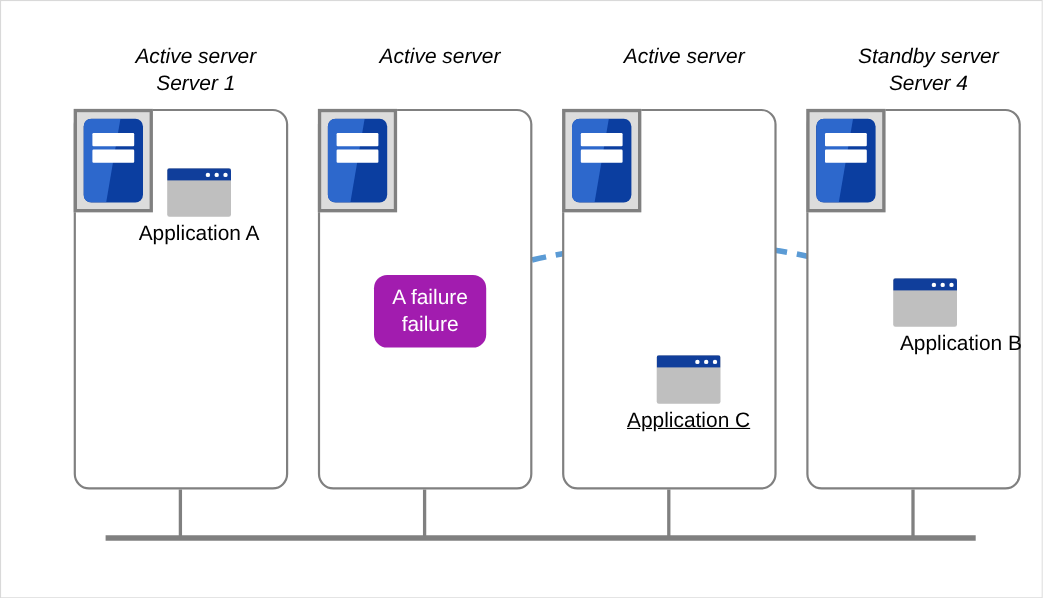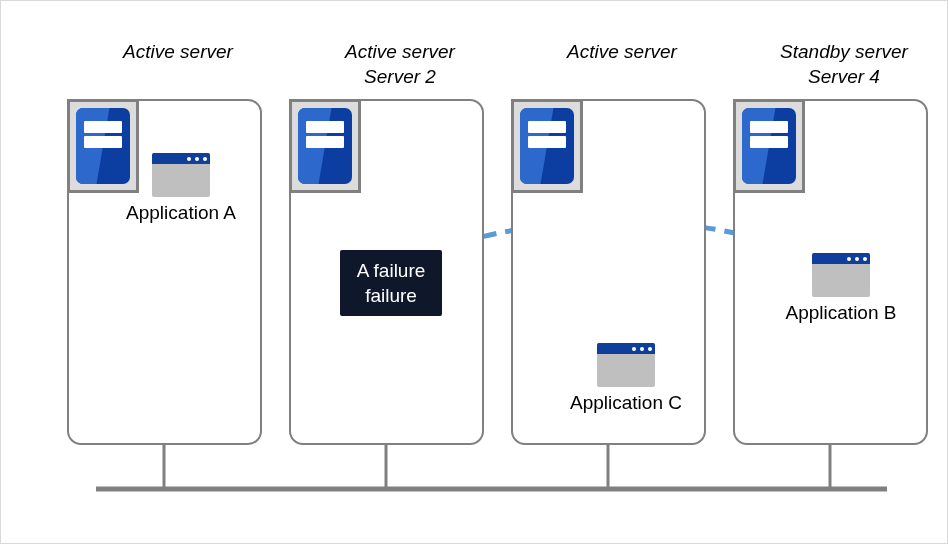--- a/index.html
+++ b/index.html
@@ -121,22 +121,22 @@
   .app-label {
     margin-top: 5px;
     font-size: 19px;
     color: #000000;
     white-space: nowrap;
   }
 
   
   .failure-box {
     position: absolute;
-    background: #0f172a;
-    border-radius: 2px;
+    background: #a21caf;
+    border-radius: 12px;
     color: #ffffff;
     font-size: 19px;
     line-height: 25px;
     text-align: center;
     display: flex;
     flex-direction: column;
     justify-content: center;
     align-items: center;
   }
 </style>
@@ -162,20 +162,21 @@
     </g>
 
     <g>
       <path d="M 441,249 C 520,214 690,213 760,240" fill="none" stroke="#5b9bd5" stroke-width="5" stroke-linecap="butt" stroke-dasharray="13 9"></path>
       <path d="M 740,233 L 762,246 L 757,219" fill="none" stroke="#5b9bd5" stroke-width="5" stroke-linecap="butt" stroke-linejoin="miter"></path>
     </g>
   </svg>
 
   <div class="srv-title" style="left:66px; top:38px; width:222px;">
     <span class="l1">Active server</span>
+    <span class="l2">Server 1</span>
   </div>
 
   <div class="srv-box" style="left:66px; top:98px; width:195px; height:346px;"></div>
 
   <div class="srv-icon" style="left:66px; top:98px; width:72px; height:94px;">
     <div class="blue">
       <div class="hilite"></div>
       <div class="bar bar1"></div>
       <div class="bar bar2"></div>
     </div>
@@ -187,21 +188,20 @@
         <span class="dot d1"></span>
         <span class="dot d2"></span>
         <span class="dot d3"></span>
       </div>
     </div>
     <div class="app-label">Application A</div>
   </div>
 
   <div class="srv-title" style="left:288px; top:38px; width:222px;">
     <span class="l1">Active server</span>
-    <span class="l2">Server 2</span>
   </div>
 
   <div class="srv-box" style="left:288px; top:98px; width:195px; height:346px;"></div>
 
   <div class="srv-icon" style="left:288px; top:98px; width:72px; height:94px;">
     <div class="blue">
       <div class="hilite"></div>
       <div class="bar bar1"></div>
       <div class="bar bar2"></div>
     </div>
@@ -219,21 +219,21 @@
   <div class="srv-box" style="left:510px; top:98px; width:195px; height:346px;"></div>
 
   <div class="srv-icon" style="left:510px; top:98px; width:72px; height:94px;">
     <div class="blue">
       <div class="hilite"></div>
       <div class="bar bar1"></div>
       <div class="bar bar2"></div>
     </div>
   </div>
 
-  <div class="app" style="left:538px; top:342px; width:174px;">
+  <div class="app" style="left:538px; top:322px; width:174px;text-decoration:underline;">
     <div class="app-win">
       <div class="titlebar">
         <span class="dot d1"></span>
         <span class="dot d2"></span>
         <span class="dot d3"></span>
       </div>
     </div>
     <div class="app-label">Application  C</div>
   </div>
 
@@ -245,21 +245,21 @@
   <div class="srv-box" style="left:732px; top:98px; width:195px; height:346px;"></div>
 
   <div class="srv-icon" style="left:732px; top:98px; width:72px; height:94px;">
     <div class="blue">
       <div class="hilite"></div>
       <div class="bar bar1"></div>
       <div class="bar bar2"></div>
     </div>
   </div>
 
-  <div class="app" style="left:752px; top:252px; width:176px;">
+  <div class="app" style="left:752px; top:252px; width:176px;text-align:right;">
     <div class="app-win">
       <div class="titlebar">
         <span class="dot d1"></span>
         <span class="dot d2"></span>
         <span class="dot d3"></span>
       </div>
     </div>
     <div class="app-label">Application  B</div>
   </div>
 

